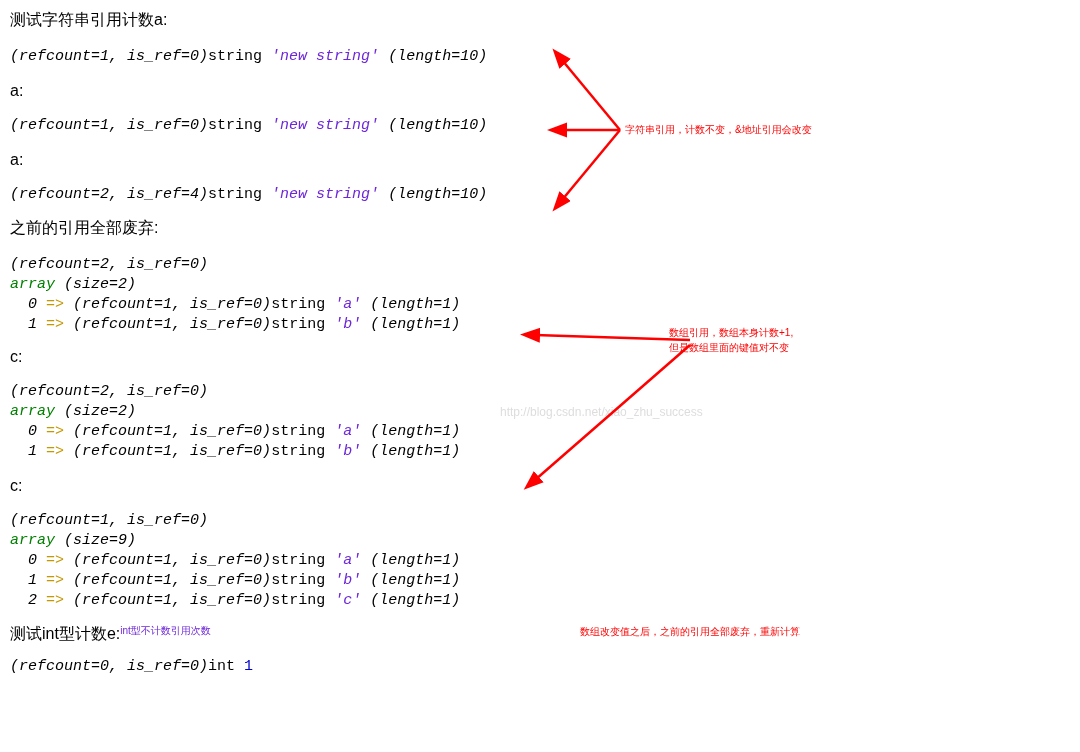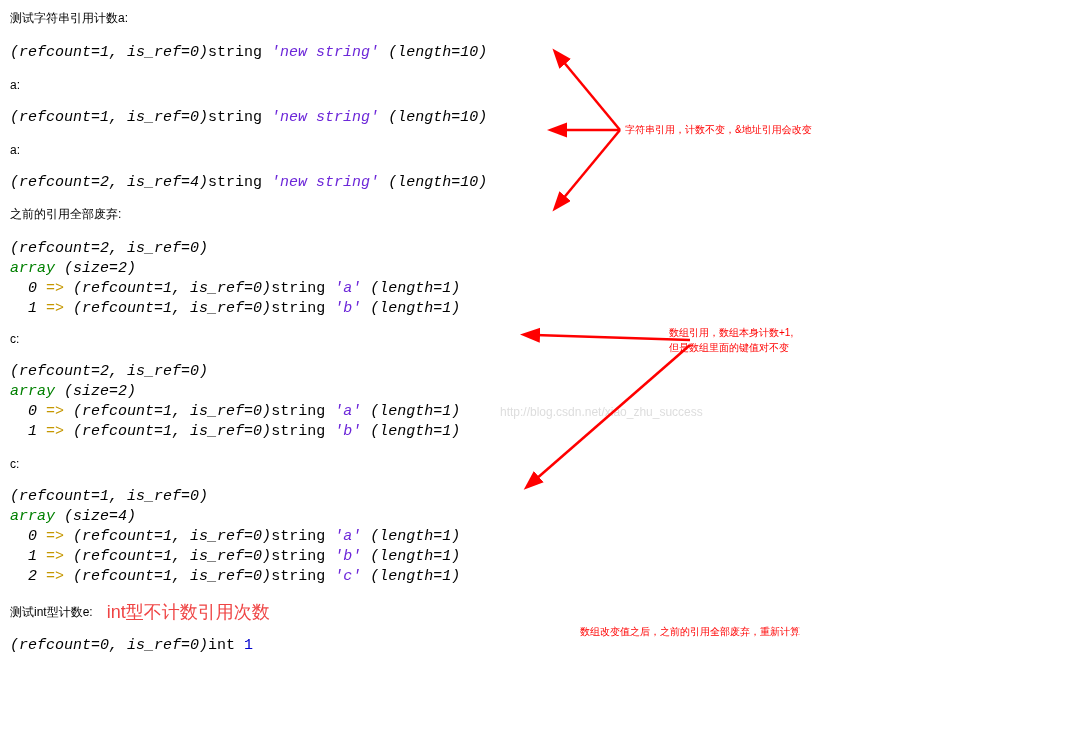--- a/index.html
+++ b/index.html
@@ -9,21 +9,21 @@
     height: 752px;
     box-sizing: border-box;
     font-family: "Microsoft YaHei", Arial, sans-serif;
     font-size: 14px;
     color: #000;
     background: #fff;
     position: relative;
     overflow: hidden;
   }
   .hdr {
-    font-size: 12px;
+    font-size: 16px;
     margin: 2px 0 6px 0;
     color: #000;
   }
   .code {
     font-family: "Courier New", monospace;
     font-size: 15px;
     font-style: italic;
     margin: 3px 0;
     white-space: pre;
   }
@@ -102,30 +102,30 @@
 <div class="code">(refcount=2, is_ref=0)</div>
 <div class="code"><span class="kw">array</span> <span>(size=2)</span></div>
 <div class="code">  <span>0</span> <span class="arrow">=&gt;</span> <span>(refcount=1, is_ref=0)</span><span class="nonit">string</span> <span class="str">'a'</span> <span>(length=1)</span></div>
 <div class="code">  <span>1</span> <span class="arrow">=&gt;</span> <span>(refcount=1, is_ref=0)</span><span class="nonit">string</span> <span class="str">'b'</span> <span>(length=1)</span></div>
 
 <div style="height:12px"></div>
 <div class="hdr">c:</div>
 <div style="height:8px"></div>
 
 <div class="code">(refcount=1, is_ref=0)</div>
-<div class="code"><span class="kw">array</span> <span>(size=4)</span></div>
+<div class="code"><span class="kw">array</span> <span>(size=9)</span></div>
 <div class="code">  <span>0</span> <span class="arrow">=&gt;</span> <span>(refcount=1, is_ref=0)</span><span class="nonit">string</span> <span class="str">'a'</span> <span>(length=1)</span></div>
 <div class="code">  <span>1</span> <span class="arrow">=&gt;</span> <span>(refcount=1, is_ref=0)</span><span class="nonit">string</span> <span class="str">'b'</span> <span>(length=1)</span></div>
 <div class="code">  <span>2</span> <span class="arrow">=&gt;</span> <span>(refcount=1, is_ref=0)</span><span class="nonit">string</span> <span class="str">'c'</span> <span>(length=1)</span></div>
 
 <div style="height:12px"></div>
 
-<div style="display:flex;align-items:center;gap:14px">
+<div style="display:flex;">
   <span class="hdr" style="margin:0">测试int型计数e:</span>
-  <span style="color:#ef4444;font-size:18px">int型不计数引用次数</span>
+  <span style="color:#6d28d9;font-size:10px">int型不计数引用次数</span>
 </div>
 <div style="height:10px"></div>
 <div class="code"><span>(refcount=0, is_ref=0)</span><span class="nonit">int</span> <span class="blue nonit">1</span></div>
 
 <div class="anno" style="left:625px; top:122px;">字符串引用，计数不变，&amp;地址引用会改变</div>
 <div class="anno" style="left:669px; top:325px;">
   <span>数组引用，数组本身计数+1,</span><br>
   <span>但是数组里面的键值对不变</span>
 </div>
 <div class="anno" style="left:580px; top:624px;text-align:center;">数组改变值之后，之前的引用全部废弃，重新计算</div>

